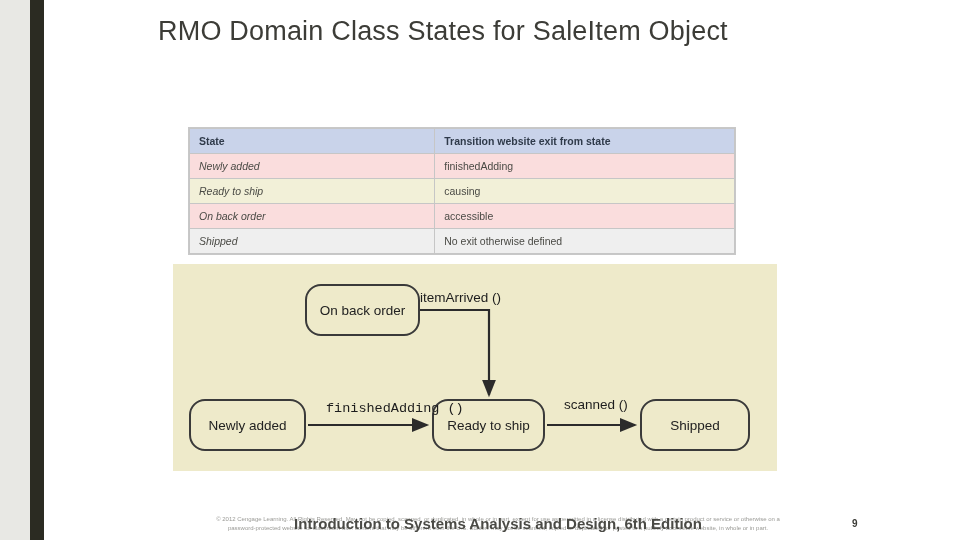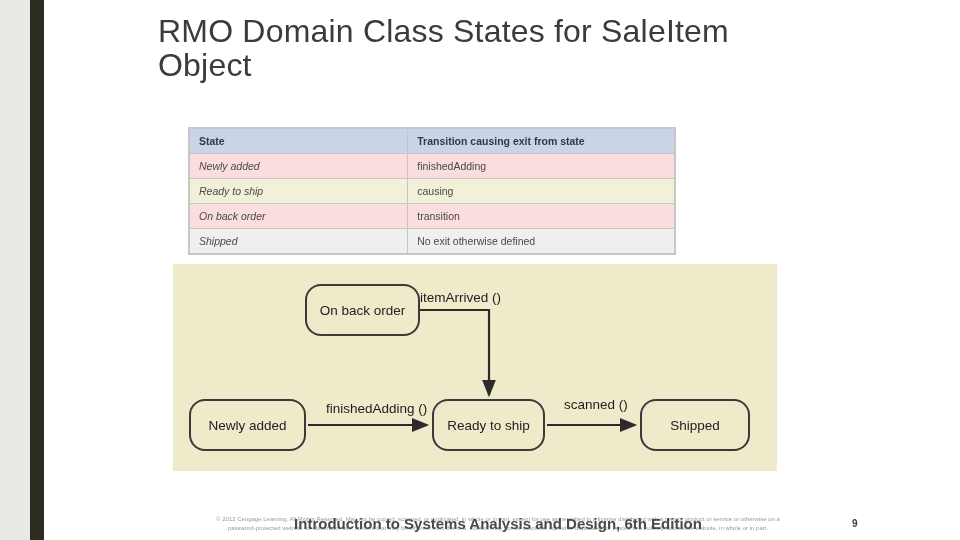--- a/index.html
+++ b/index.html
@@ -35,32 +35,32 @@
     width: 14px;
     height: 540px;
     background: #2b2b22;
   }
   
   .title {
     position: absolute;
     left: 158px;
     top: 14px;
     width: 620px;
-    font-size: 32px;
+    font-size: 27px;
     line-height: 34px;
     color: #3c3c37;
     font-weight: normal;
     letter-spacing: 0.2px;
   }
   
   .table-wrap {
     position: absolute;
     left: 188px;
     top: 127px;
-    width: 488px;
+    width: 548px;
     border: 1px solid #c8c8c8;
     box-sizing: border-box;
   }
   table.state-table {
     border-collapse: collapse;
     width: 100%;
     table-layout: fixed;
   }
   table.state-table th,
   table.state-table td {
@@ -118,21 +118,21 @@
   .node-shipped   { left: 467px; top: 135px; width: 110px; height: 52px; }
 
   .edge-label {
     position: absolute;
     font-size: 13.5px;
     color: #1d1d1d;
     white-space: nowrap;
     padding-left: 8px;
   }
   .lbl-itemarrived   { left: 239px; top: 26px; }
-  .lbl-finished      { left: 145px; top: 137px; }
+  .lbl-finished      { left: 145px; top: 137px; font-family: Liberation Mono, monospace; }
   .lbl-shipitem      { left: 383px; top: 133px; }
 
   .arrow-svg {
     position: absolute;
     left: 0;
     top: 0;
     width: 604px;
     height: 207px;
     pointer-events: none;
   }
@@ -179,35 +179,35 @@
 
   <div class="table-wrap">
     <table class="state-table">
       <colgroup>
           <col class="c1">
           <col class="c2">
         </colgroup>
       <thead>
         <tr>
           <th>State</th>
-          <th>Transition causing exit from state</th>
+          <th>Transition website exit from state</th>
         </tr>
       </thead>
       <tbody>
         <tr class="row-pink">
           <td class="col-state">Newly added</td>
           <td class="col-trans">finishedAdding</td>
         </tr>
         <tr class="row-cream">
           <td class="col-state">Ready to ship</td>
           <td class="col-trans">causing</td>
         </tr>
         <tr class="row-pink">
           <td class="col-state">On back order</td>
-          <td class="col-trans">transition</td>
+          <td class="col-trans">accessible</td>
         </tr>
         <tr class="row-gray">
           <td class="col-state">Shipped</td>
           <td class="col-trans">No exit otherwise defined</td>
         </tr>
       </tbody>
     </table>
   </div>
 
   <div class="diagram">

